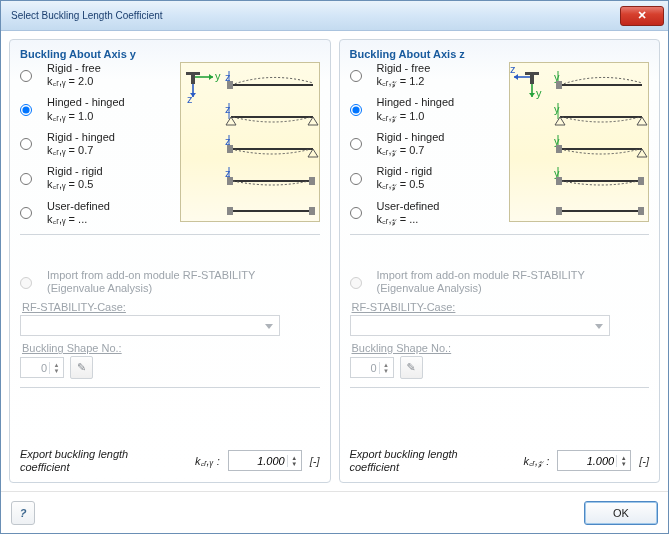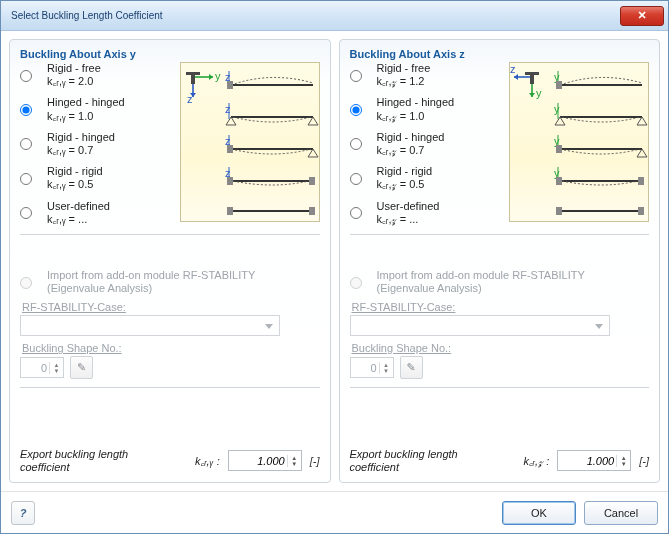--- a/index.html
+++ b/index.html
@@ -292,17 +292,14 @@
   </div>
 
   <div class="footer">
     <div class="help-btn">
         <span>?</span>
       </div>
     <div class="spacer"></div>
     <div class="btn primary">
         <span>OK</span>
       </div>
-    <div class="btn">
-        <span>Cancel</span>
-      </div>
   </div>
 </div>
 
 </body></html>

